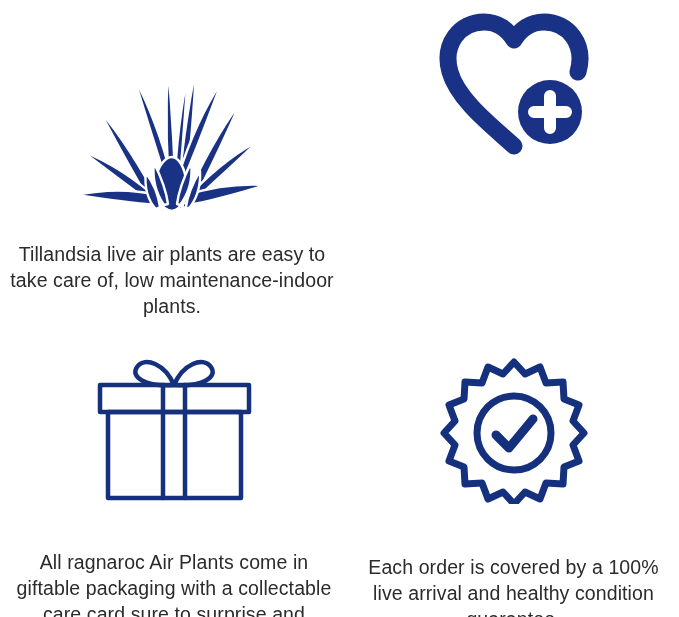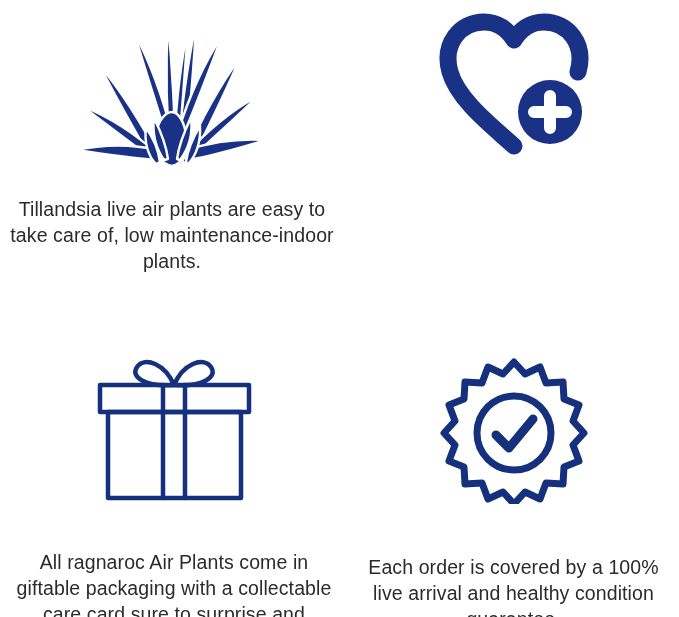--- a/index.html
+++ b/index.html
@@ -23,21 +23,21 @@
     grid-template-rows: 308px 309px;
   }
 
   .feature-cell {
     display: flex;
     flex-direction: column;
     align-items: center;
     box-sizing: border-box;
   }
 
-  .cell-tl { padding: 14px 6px 0 2px; }
+  .cell-tl { padding: 14px 6px 0 2px; margin-top: 45px; }
   .cell-tr { padding: 10px 2px 0 2px; }
   .cell-bl { padding: 42px 6px 0 6px; }
   .cell-br { padding: 48px 4px 0 4px; }
 
   .icon-wrap {
     display: flex;
     align-items: center;
     justify-content: center;
   }
   .icon-wrap svg { display: block; }

